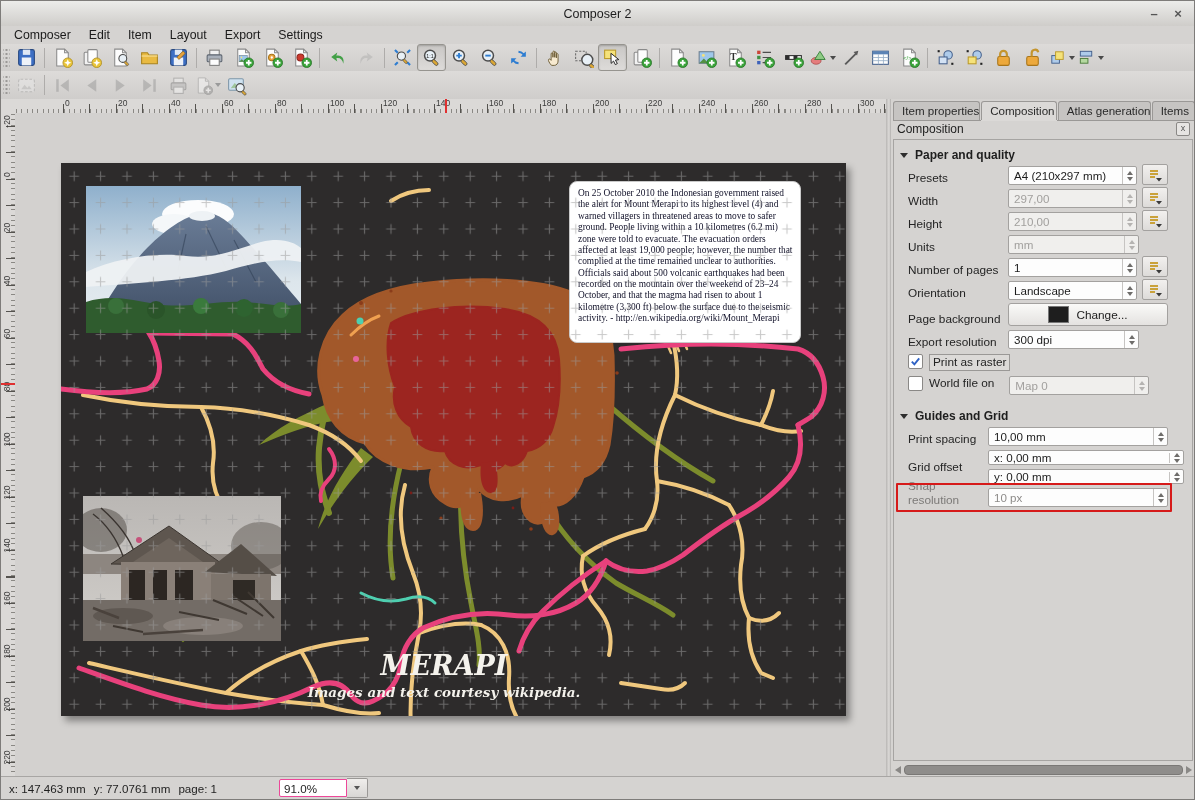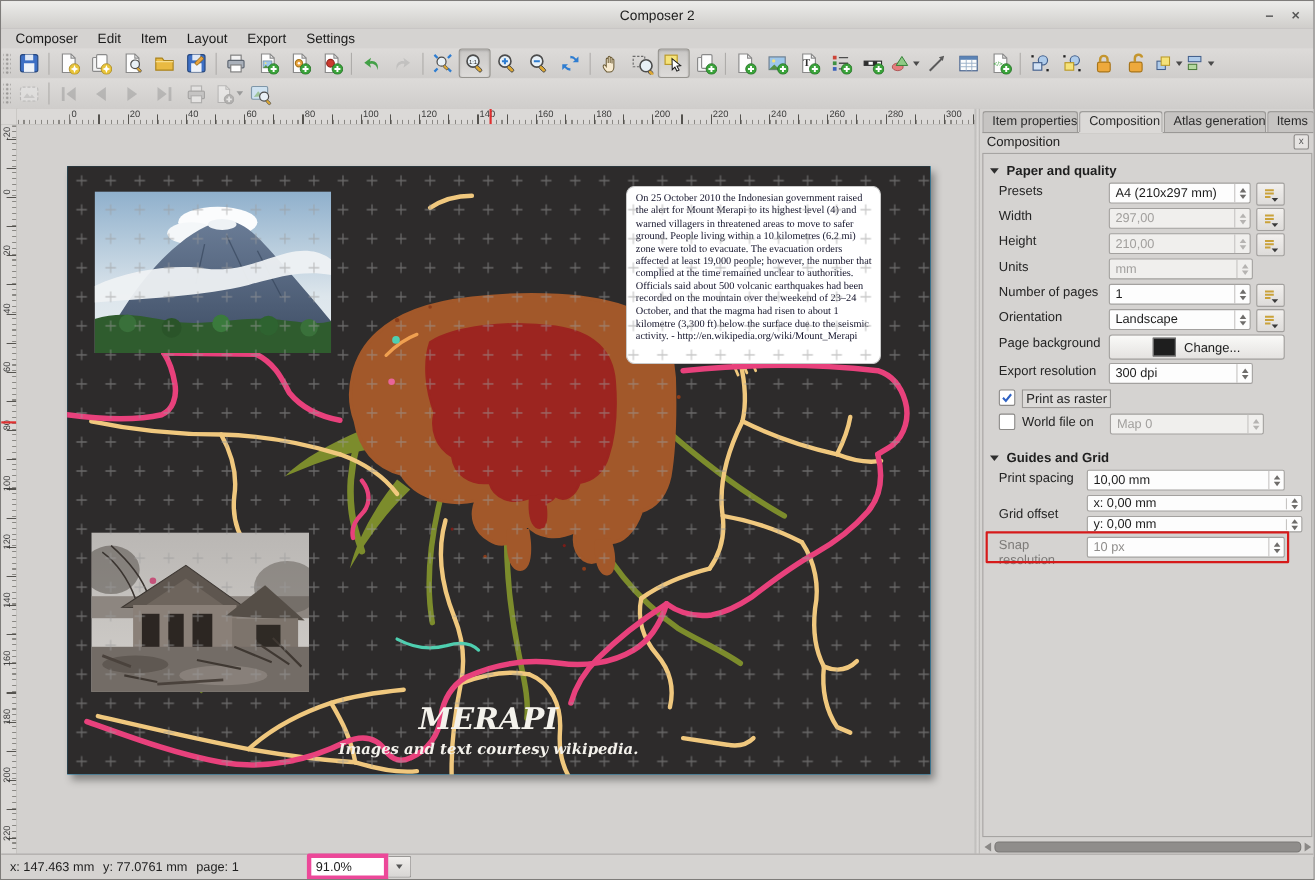--- a/index.html
+++ b/index.html
@@ -50,21 +50,21 @@
       repeating-linear-gradient(180deg,#55534f 0 1px,transparent 1px 26.5px),
       repeating-linear-gradient(180deg,#8a8884 0 1px,transparent 1px 5.3px);
     background-size:9px 100%,4px 100%;
     background-position:100% 13px,100% 0.5px;background-repeat:no-repeat}
   .rl{position:absolute;top:0;font-size:8.5px;color:#3c3c3c;line-height:9px}
   .rlv{position:absolute;left:-3px;font-size:8.5px;color:#3c3c3c;width:18px;line-height:9px;
     text-align:center;transform:rotate(-90deg);white-space:nowrap}
   .cursor-mark-h{position:absolute;top:0;bottom:0;width:2px;background:#e03030;left:430px}
   .cursor-mark-v{position:absolute;left:0;right:0;height:2px;background:#e03030;top:270px}
   #viewport{position:absolute;left:14px;top:14px;width:871px;height:666px;background:#d3d1cf;overflow:hidden}
-  #page{position:absolute;left:46px;top:38px;width:785px;height:553px;background:#0ea5e9;
+  #page{position:absolute;left:46px;top:50px;width:785px;height:553px;background:#fef9c3;
     box-shadow:4px 5px 7px rgba(0,0,0,.38)}
   #splitter{position:absolute;left:885px;top:0;width:5px;height:680px;
     background:linear-gradient(90deg,#b8b6b4,#dddbd9 60%,#b0aeac)}
   
   #panel{position:absolute;left:890px;top:0;width:305px;height:680px;background:#d5d3d1}
   #tabs{position:absolute;left:2px;top:2px;right:0;height:19px;display:flex;
     border-bottom:1px solid #9a9896}
   .tab{padding:2px 8px 2px 8px;font-size:11.6px;color:#2a2a2a;background:#c6c4c2;
     border:1px solid #9a9896;border-bottom:none;border-radius:3px 3px 0 0;margin-right:1px;
     white-space:nowrap;overflow:hidden}
@@ -73,21 +73,21 @@
   #panel-header{position:absolute;left:2px;top:21px;right:2px;height:18px;display:flex;
     align-items:center;justify-content:space-between;padding:0 4px;font-size:12px;color:#222}
   .closebox{width:12px;height:12px;border:1px solid #8a8886;background:#e6e4e2;color:#555;
     font-size:9px;line-height:10px;text-align:center;border-radius:2px}
   #panel-body{position:absolute;left:2px;top:40px;right:3px;bottom:18px;
     border:1px solid #a6a4a2;background:#d5d3d1;overflow:hidden}
   .sect-head{display:flex;align-items:center;margin:8px 4px 4px 6px;font-weight:bold;
     font-size:12px;color:#1e1e1e}
   .tri-down{width:0;height:0;border-left:4px solid transparent;border-right:4px solid transparent;
     border-top:5px solid #2e2e2e;margin-right:7px}
-  .prow{display:flex;align-items:flex-start;margin:4px 24px 4px 14px;height:19px}
+  .prow{display:flex;align-items:flex-end;margin:4px 24px 4px 14px;height:19px}
   .plabel{flex:0 0 100px;font-size:11.8px;color:#242424}
   .plabel.g{flex:0 0 80px}
   .plabel.dim{color:#7c7a78}
   .field{flex:1;height:17px;background:#fdfdfd;border:1px solid #a3a19f;border-radius:2px;
     display:flex;align-items:center;font-size:11.6px;color:#1c1c1c;padding-left:5px;
     position:relative;min-width:0}
   .field .val{flex:1;white-space:nowrap;overflow:hidden}
   .field.disabled{background:#f0efed;color:#a2a09e}
   .field.dim{color:#8e8c8a}
   .spin{flex:0 0 13px;height:100%;display:flex;flex-direction:column;align-items:center;
@@ -117,21 +117,21 @@
   #panel-hscroll{position:absolute;left:4px;right:4px;bottom:3px;height:12px;display:flex;align-items:center}
   .sb-arrow{width:0;height:0;border-top:4px solid transparent;border-bottom:4px solid transparent;flex:0 0 auto}
   .sb-left{border-right:6px solid #8a8886;margin-right:3px}
   .sb-right{border-left:6px solid #8a8886;margin-left:3px}
   .sb-thumb{flex:1;height:8px;background:#8f8d8b;border-radius:4px;border:1px solid #7a7876}
   
   #statusbar{position:absolute;left:0;bottom:0;width:1195px;height:22px;background:#d5d3d1;
     border-top:1px solid #a8a6a4;display:flex;align-items:center;font-size:11.6px;color:#1e1e1e}
   #statusbar .st{margin-left:8px}
   #zoomcombo{margin-left:62px;display:flex;align-items:center}
-  #zoomval{width:58px;height:16px;background:#fff;border:4px solid #ec4899;border-radius:2px 0 0 2px;
+  #zoomval{width:58px;height:16px;background:#fff;border:1px solid #ec4899;border-radius:2px 0 0 2px;
     padding:0 4px;display:flex;align-items:center}
   #zoombtn{width:20px;height:18px;border:1px solid #9a9896;border-left:none;border-radius:0 2px 2px 0;
     background:linear-gradient(#f0eeec,#d8d6d4);display:flex;align-items:center;justify-content:center}
   #zoombtn .sdn{border-top-color:#555}
   
   .posterbox{background:#ffffff;border-radius:8px;width:100%;height:100%;box-sizing:border-box;
     padding:6px 7px 4px 8px;font-family:"Liberation Serif",serif;font-size:9.4px;line-height:1.21;
     color:#101028;border:1px solid #c9c9c9}
 </style>
 </head>

